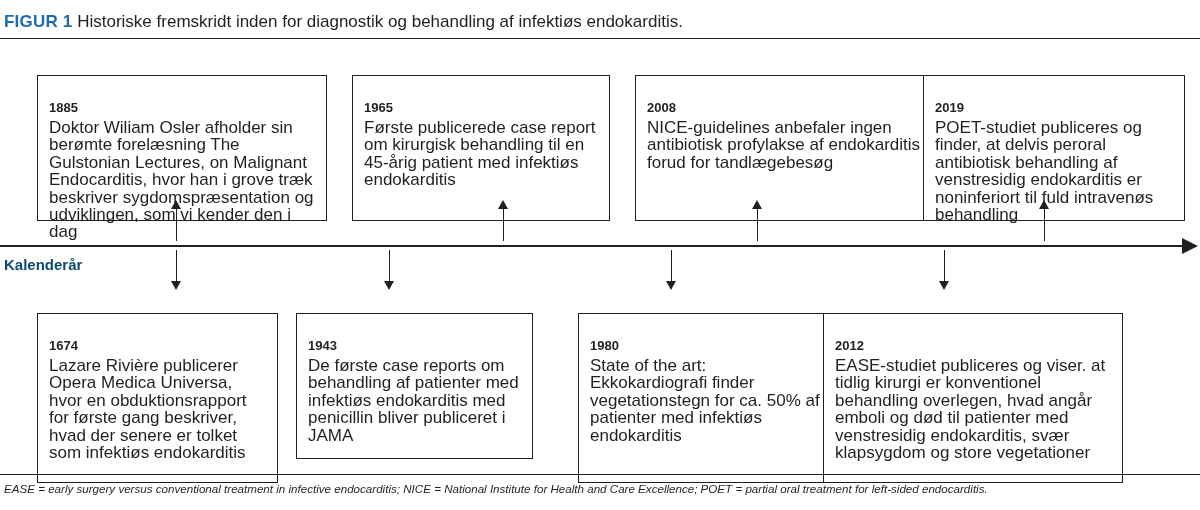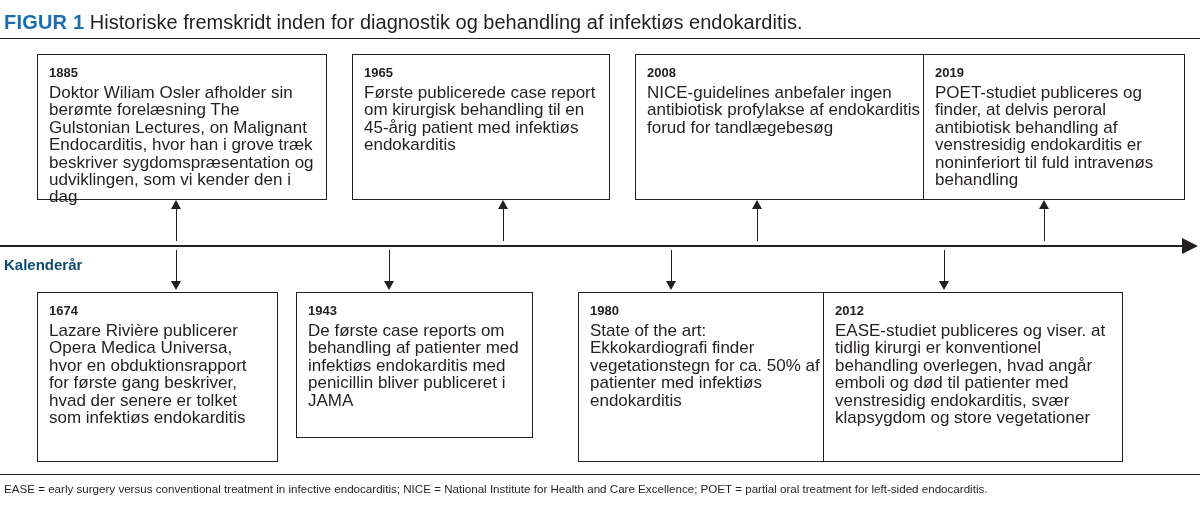--- a/index.html
+++ b/index.html
@@ -12,21 +12,21 @@
     color: #231f20;
     position: relative;
     overflow: hidden;
   }
 
   
   #figure-caption {
     position: absolute;
     left: 4px;
     top: 14px;
-    font-size: 20px;
+    font-size: 17px;
     line-height: 16px;
     white-space: nowrap;
   }
   #figure-caption .fig-label {
     color: #1b6cb0;
     font-weight: bold;
     letter-spacing: 0.2px;
   }
   #figure-caption .fig-text {
     color: #231f20;
@@ -68,21 +68,22 @@
     font-size: 15px;
     font-weight: bold;
     color: #0c4a6e;
   }
 
   
   .tl-box {
     position: absolute;
     border: 1.2px solid #231f20;
     background: #ffffff;
-    padding: 10px 11px 8px 11px;
+    padding: 24px 11px 8px 11px;
+    margin-top: 21px;
   }
   .tl-year {
     font-size: 13px;
     font-weight: bold;
     margin-bottom: 4px;
     color: #231f20;
   }
   .tl-text {
     font-size: 17px;
     line-height: 17.4px;
@@ -131,20 +132,21 @@
     background: #231f20;
   }
   #footnote {
     position: absolute;
     left: 4px;
     top: 482px;
     font-size: 11.6px;
     line-height: 14px;
     color: #231f20;
     white-space: nowrap;
+    font-style: italic;
   }
 </style>
 </head>
 <body>
 
 <div id="figure-caption">
   <span class="fig-label">FIGUR 1</span>
   <span class="fig-text">Historiske fremskridt inden for diagnostik og behandling af infektiøs endokarditis.</span>
 </div>
 <div id="rule-top"></div>

